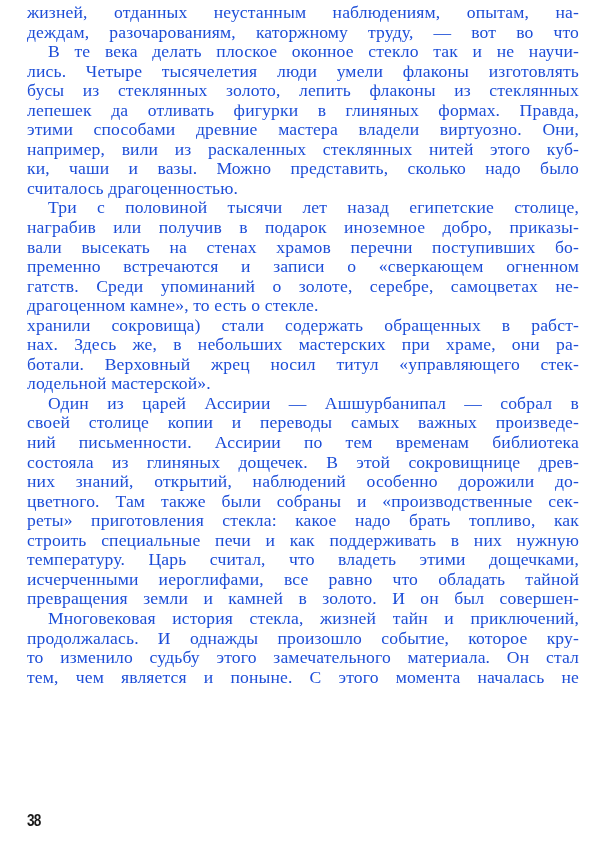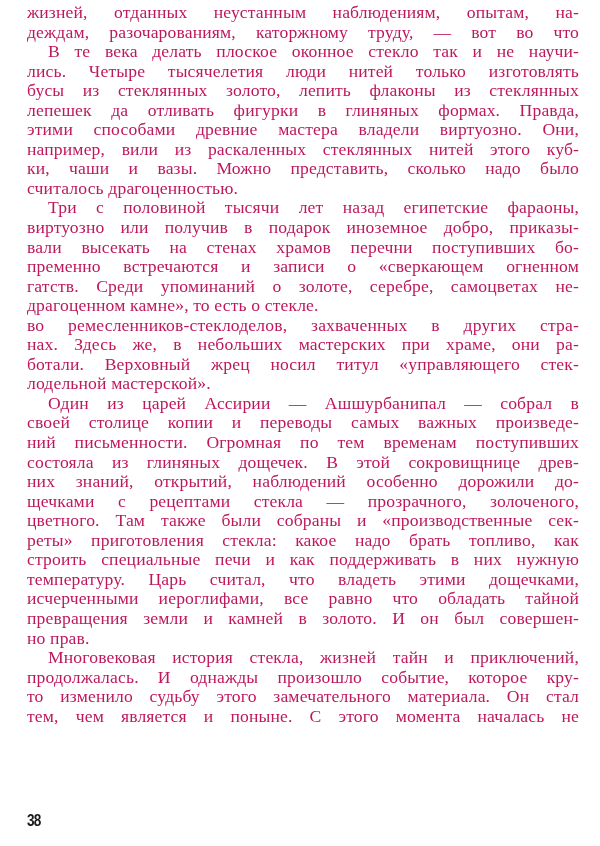--- a/index.html
+++ b/index.html
@@ -11,21 +11,21 @@
       width: 600px;
       height: 846px;
       position: relative;
       overflow: hidden;
     }
     .page {
       position: absolute;
       left: 27px;
       top: 3px;
       width: 552px;
-      color: #be185d;
+      color: #1d4ed8;
       font-family: "Liberation Serif", "DejaVu Serif", serif;
       font-size: 17.6px;
       line-height: 19.55px;
     }
     .line {
       display: block;
       white-space: nowrap;
       text-align: justify;
       text-align-last: justify;
       height: 19.55px;
@@ -55,59 +55,57 @@
 
 <div class="page">
 
   <div>
     <span class="line">жизней, отданных неустанным наблюдениям, опытам, на-</span>
     <span class="line">деждам, разочарованиям, каторжному труду, — вот во что</span>
   </div>
 
   <div>
     <span class="line indent">В те века делать плоское оконное стекло так и не научи-</span>
-    <span class="line">лись. Четыре тысячелетия люди нитей только изготовлять</span>
+    <span class="line">лись. Четыре тысячелетия люди умели флаконы изготовлять</span>
     <span class="line">бусы из стеклянных золото, лепить флаконы из стеклянных</span>
     <span class="line">лепешек да отливать фигурки в глиняных формах. Правда,</span>
     <span class="line">этими способами древние мастера владели виртуозно. Они,</span>
     <span class="line">например, вили из раскаленных стеклянных нитей этого куб-</span>
     <span class="line">ки, чаши и вазы. Можно представить, сколько надо было</span>
     <span class="line last">считалось драгоценностью.</span>
   </div>
 
   <div>
-    <span class="line indent">Три с половиной тысячи лет назад египетские фараоны,</span>
-    <span class="line">виртуозно или получив в подарок иноземное добро, приказы-</span>
+    <span class="line indent">Три с половиной тысячи лет назад египетские столице,</span>
+    <span class="line">награбив или получив в подарок иноземное добро, приказы-</span>
     <span class="line">вали высекать на стенах храмов перечни поступивших бо-</span>
     <span class="line">пременно встречаются и записи о «сверкающем огненном</span>
     <span class="line">гатств. Среди упоминаний о золоте, серебре, самоцветах не-</span>
     <span class="line last">драгоценном камне», то есть о стекле.</span>
   </div>
 
   <div>
-    <span class="line">во ремесленников-стеклоделов, захваченных в других стра-</span>
+    <span class="line">хранили сокровища) стали содержать обращенных в рабст-</span>
     <span class="line">нах. Здесь же, в небольших мастерских при храме, они ра-</span>
     <span class="line">ботали. Верховный жрец носил титул «управляющего стек-</span>
     <span class="line last">лодельной мастерской».</span>
   </div>
 
   <div>
     <span class="line indent">Один из царей Ассирии — Ашшурбанипал — собрал в</span>
     <span class="line">своей столице копии и переводы самых важных произведе-</span>
-    <span class="line">ний письменности. Огромная по тем временам поступивших</span>
+    <span class="line">ний письменности. Ассирии по тем временам библиотека</span>
     <span class="line">состояла из глиняных дощечек. В этой сокровищнице древ-</span>
     <span class="line">них знаний, открытий, наблюдений особенно дорожили до-</span>
-    <span class="line">щечками с рецептами стекла — прозрачного, золоченого,</span>
     <span class="line">цветного. Там также были собраны и «производственные сек-</span>
     <span class="line">реты» приготовления стекла: какое надо брать топливо, как</span>
     <span class="line">строить специальные печи и как поддерживать в них нужную</span>
     <span class="line">температуру. Царь считал, что владеть этими дощечками,</span>
     <span class="line">исчерченными иероглифами, все равно что обладать тайной</span>
     <span class="line">превращения земли и камней в золото. И он был совершен-</span>
-    <span class="line last">но прав.</span>
   </div>
 
   <div>
     <span class="line indent">Многовековая история стекла, жизней тайн и приключений,</span>
     <span class="line">продолжалась. И однажды произошло событие, которое кру-</span>
     <span class="line">то изменило судьбу этого замечательного материала. Он стал</span>
     <span class="line">тем, чем является и поныне. С этого момента началась не</span>
   </div>
 </div>
 

